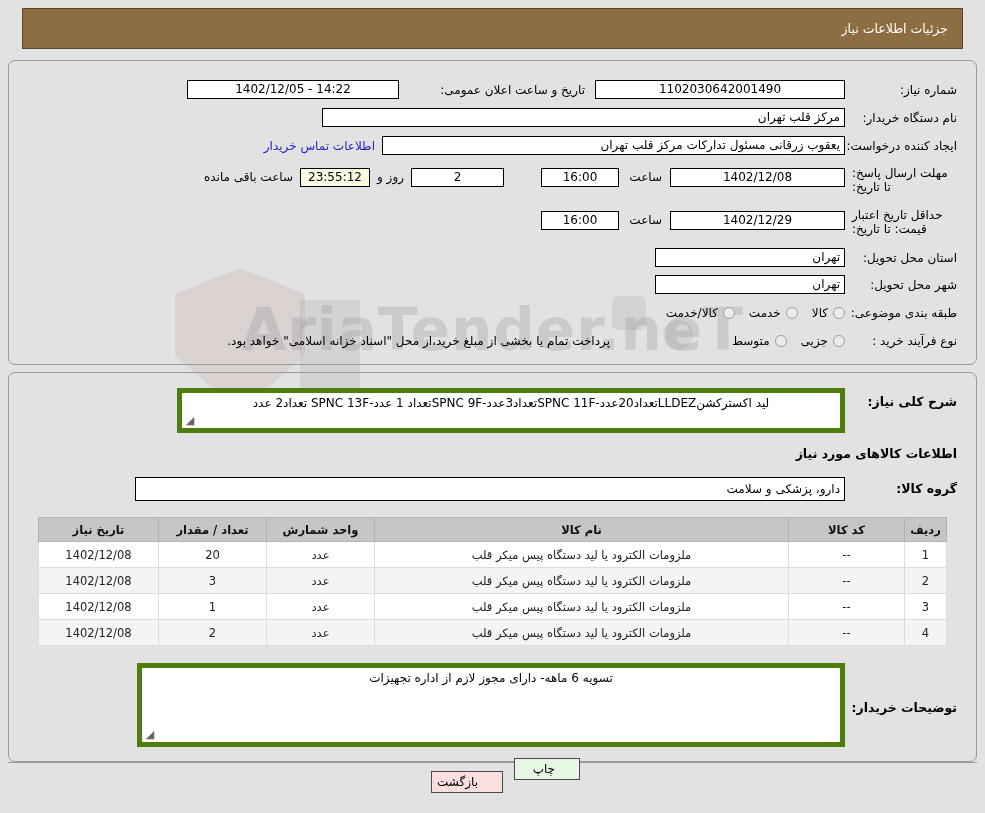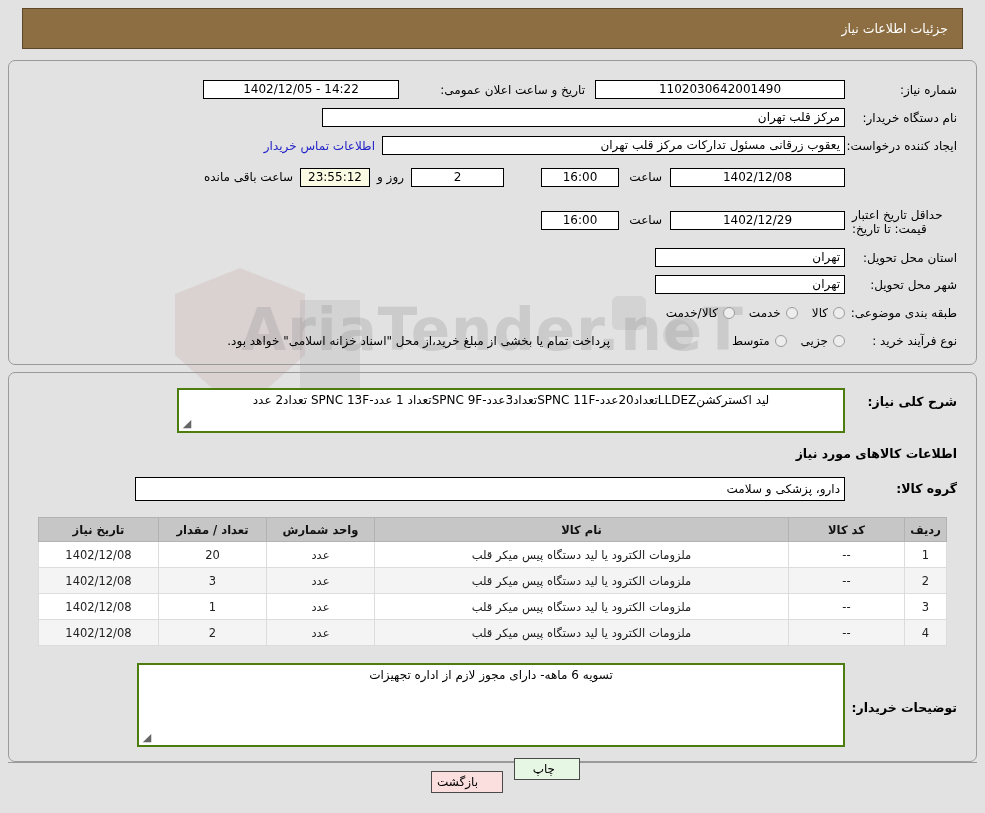--- a/index.html
+++ b/index.html
@@ -112,21 +112,21 @@
     position: absolute;
     font-weight: bold;
     font-size: 12.5px;
     z-index: 3;
     white-space: nowrap;
   }
 
   .textarea-box {
     position: absolute;
     background: #fff;
-    border: 2px solid #4d7c0f;
+    border: 5px solid #4d7c0f;
     z-index: 3;
     padding: 3px 5px 16px 5px;
     font-size: 12px;
     overflow: hidden;
   }
   .resize-grip {
     position: absolute;
     left: 3px; bottom: 2px;
     width: 10px; height: 10px;
     color: #666;
@@ -204,33 +204,36 @@
   <div class="panel panel-top"></div>
 
   <div class="field-row" style="right:28px;top:80px;">
     <span class="lbl">شماره نیاز:</span>
   </div>
   <div class="inp center" style="position:absolute;right:140px;top:80px;width:250px;z-index:3;">1102030642001490</div>
 
   <div class="field-row" style="right:400px;top:80px;">
     <span class="lbl">تاریخ و ساعت اعلان عمومی:</span>
   </div>
-  <div class="inp center" style="position:absolute;right:586px;top:80px;width:196px;z-index:3;">14:22 - 1402/12/05</div>
+  <div class="inp center" style="position:absolute;right:586px;top:80px;width:212px;z-index:3;">14:22 - 1402/12/05</div>
 
   <div class="field-row" style="right:28px;top:108px;">
     <span class="lbl">نام دستگاه خریدار:</span>
   </div>
   <div class="inp right" style="position:absolute;right:140px;top:108px;width:523px;z-index:3;">مرکز قلب تهران</div>
 
   <div class="field-row" style="right:28px;top:136px;">
     <span class="lbl">ایجاد کننده درخواست:</span>
   </div>
   <div class="inp right" style="position:absolute;right:140px;top:136px;width:463px;z-index:3;">یعقوب زرقانی مسئول تدارکات مرکز قلب تهران</div>
   <a class="link" style="position:absolute;right:610px;top:139px;z-index:3;text-decoration:none;">اطلاعات تماس خریدار</a>
 
+  <div class="field-row lbl-2l" style="right:28px;top:166px;height:32px;align-items:flex-start;">
+    <span class="lbl lbl-2l" style="display:block;width:105px;white-space:normal;">مهلت ارسال پاسخ: تا تاریخ:</span>
+  </div>
   <div class="inp center" style="position:absolute;right:140px;top:168px;width:175px;z-index:3;">1402/12/08</div>
   <span class="lbl" style="position:absolute;right:323px;top:170px;z-index:3;">ساعت</span>
   <div class="inp center" style="position:absolute;right:366px;top:168px;width:78px;z-index:3;">16:00</div>
   <div class="inp center" style="position:absolute;right:481px;top:168px;width:93px;z-index:3;">2</div>
   <span class="lbl" style="position:absolute;right:581px;top:170px;z-index:3;">روز و</span>
   <div class="inp yellow" style="position:absolute;right:615px;top:168px;width:70px;z-index:3;">23:55:12</div>
   <span class="lbl" style="position:absolute;right:692px;top:170px;z-index:3;">ساعت باقی مانده</span>
 
   <div class="field-row lbl-2l" style="right:28px;top:208px;height:32px;align-items:flex-start;">
     <span class="lbl lbl-2l" style="display:block;width:105px;white-space:normal;">حداقل تاریخ اعتبار قیمت: تا تاریخ:</span>

